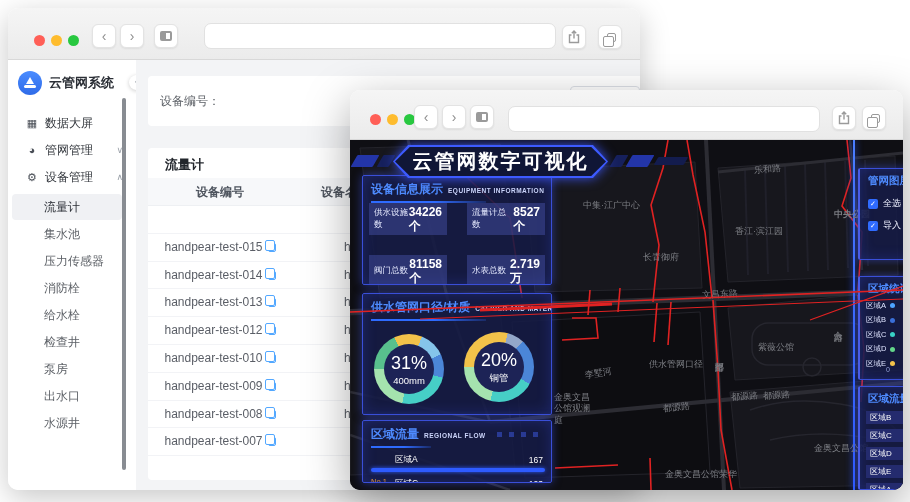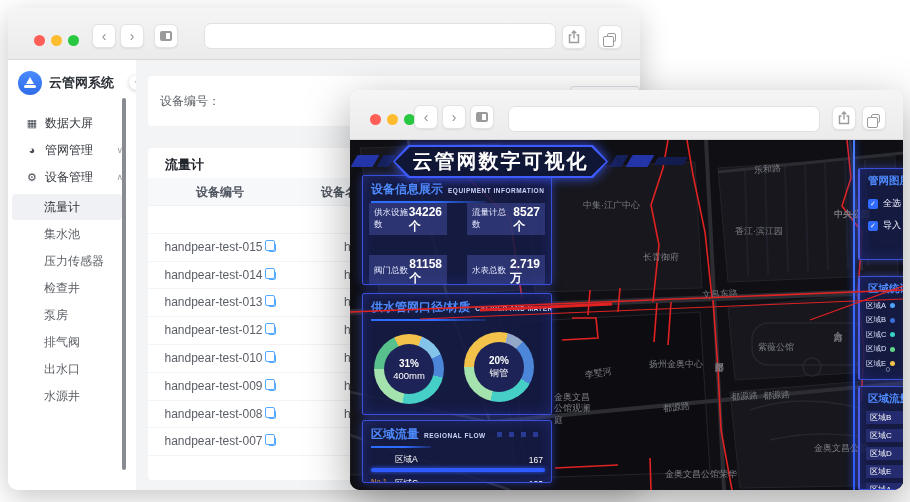--- a/index.html
+++ b/index.html
@@ -156,21 +156,21 @@
 
   .donut { position:absolute; width:70px; height:70px; border-radius:50%; }
   .d1 { left:11px;  top:40px; background:conic-gradient(from -25deg,
         #f2c24a 0 13%, #85c4ea 13% 25%, #4b86d8 25% 36%, #46cfc6 36% 60%,
         #a5e3ae 60% 82%, #58c08d 82% 100%); }
   .d2 { left:101px; top:38px; background:conic-gradient(from 270deg,
         #f2c24a 0 29%, #93a7c9 29% 37%, #4b86d8 37% 58%, #46cfc6 58% 79%, #a5e3ae 79% 100%); }
   .donut::after { content:''; position:absolute; inset:10px; border-radius:50%; background:#1d2356; }
   .dtext { position:absolute; inset:10px; display:flex; flex-direction:column; align-items:center;
     justify-content:center; z-index:2; color:#fff; }
-  .dpct { font-size:10px; font-weight:bold; }
+  .dpct { font-size:18px; font-weight:normal; }
   .dlbl { font-size:9.5px; margin-top:1px; }
 
   .fdeco { flex:1; height:5px; margin-left:6px; align-self:center;
     background:repeating-linear-gradient(90deg,#3a55d8 0 5px,transparent 5px 12px); opacity:.55; }
   .frow { display:flex; align-items:center; padding:0 8px; height:12px; margin-top:6px; }
   .frank { font-size:7.5px; width:24px; }
   .frank.n1 { color:#e0923c;margin-top:43px; } .frank.n2 { color:#6c7ce0; }
   .flabel { font-size:8.5px; color:#fff; flex:1; }
   .fval { font-size:8.5px; color:#fff; }
   .fbar { height:4px; background:#2e5bff; border-radius:2px; margin:2px 0 0 8px;
@@ -228,23 +228,24 @@
         </div>
         <div class="mitem">
           <span class="micon">⚙</span>
           <span>设备管理</span>
           <span class="mchev">∧</span>
         </div>
         <div class="submenu">
             <div class="subitem active">流量计</div>
             <div class="subitem">集水池</div>
             <div class="subitem">压力传感器</div>
+            <div class="subitem">消防栓</div>
+            <div class="subitem">给水栓</div>
             <div class="subitem">检查井</div>
             <div class="subitem">泵房</div>
-            <div class="subitem">排气阀</div>
             <div class="subitem">出水口</div>
             <div class="subitem">水源井</div>
           </div>
       </nav>
       <div class="sb-scroll"></div>
     </aside>
 
     <main class="bw-main">
       <div class="card filter-card">
         <span class="flt-label">设备编号：</span>
@@ -369,21 +370,21 @@
 
       <div class="blueline"></div>
       <div class="maplabels">
           <span class="mlabel" style="left: 233px; top: 60px;">中集·江广中心</span>
           <span class="mlabel" style="left: 404px; top: 24px; transform: rotate(-5deg);">乐和路</span>
           <span class="mlabel" style="left: 385px; top: 86px;">香江·滨江园</span>
           <span class="mlabel" style="left: 293px; top: 112px;">长青御府</span>
           <span class="mlabel" style="left: 484px; top: 69px; font-weight: bold;">中央公园</span>
           <span class="mlabel" style="left: 352px; top: 149px; transform: rotate(-3deg);">文昌东路</span>
           <span class="mlabel" style="left: 408px; top: 202px;">紫薇公馆</span>
-          <span class="mlabel" style="left: 299px; top: 219px;">扬州金奥中心</span>
+          <span class="mlabel" style="left: 299px; top: 219px;">供水管网口径</span>
           <span class="mlabel" style="left: 235px; top: 228px; transform: rotate(-10deg);">李墅河</span>
           <span class="mlabel" style="left: 204px; top: 252px; width: 44px;">金奥文昌公馆观澜庭</span>
           <span class="mlabel" style="left: 313px; top: 262px; transform: rotate(-6deg);">都源路</span>
           <span class="mlabel" style="left: 381px; top: 251px; transform: rotate(-4deg);">都源路</span>
           <span class="mlabel" style="left: 413px; top: 250px; transform: rotate(-4deg);">都源路</span>
           <span class="mlabel" style="left: 315px; top: 329px;">金奥文昌公馆荣华</span>
           <span class="mlabel" style="left: 464px; top: 303px;">金奥文昌公馆</span>
           <span class="mlabel vert" style="left: 482px; top: 184px;">合力路</span>
           <span class="mlabel vert" style="left: 363px; top: 214px;">望都路</span>
         </div>

